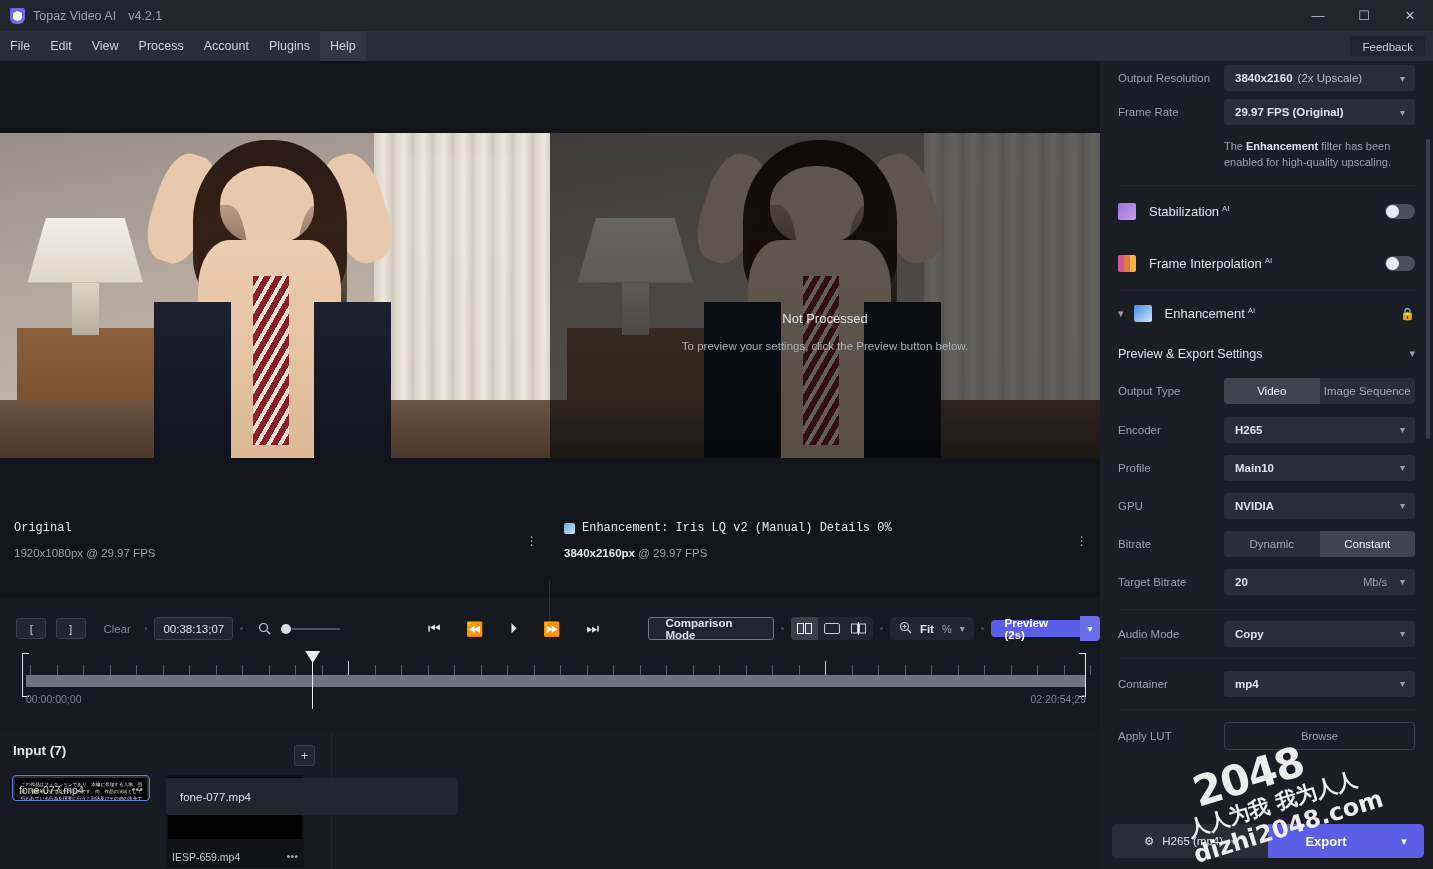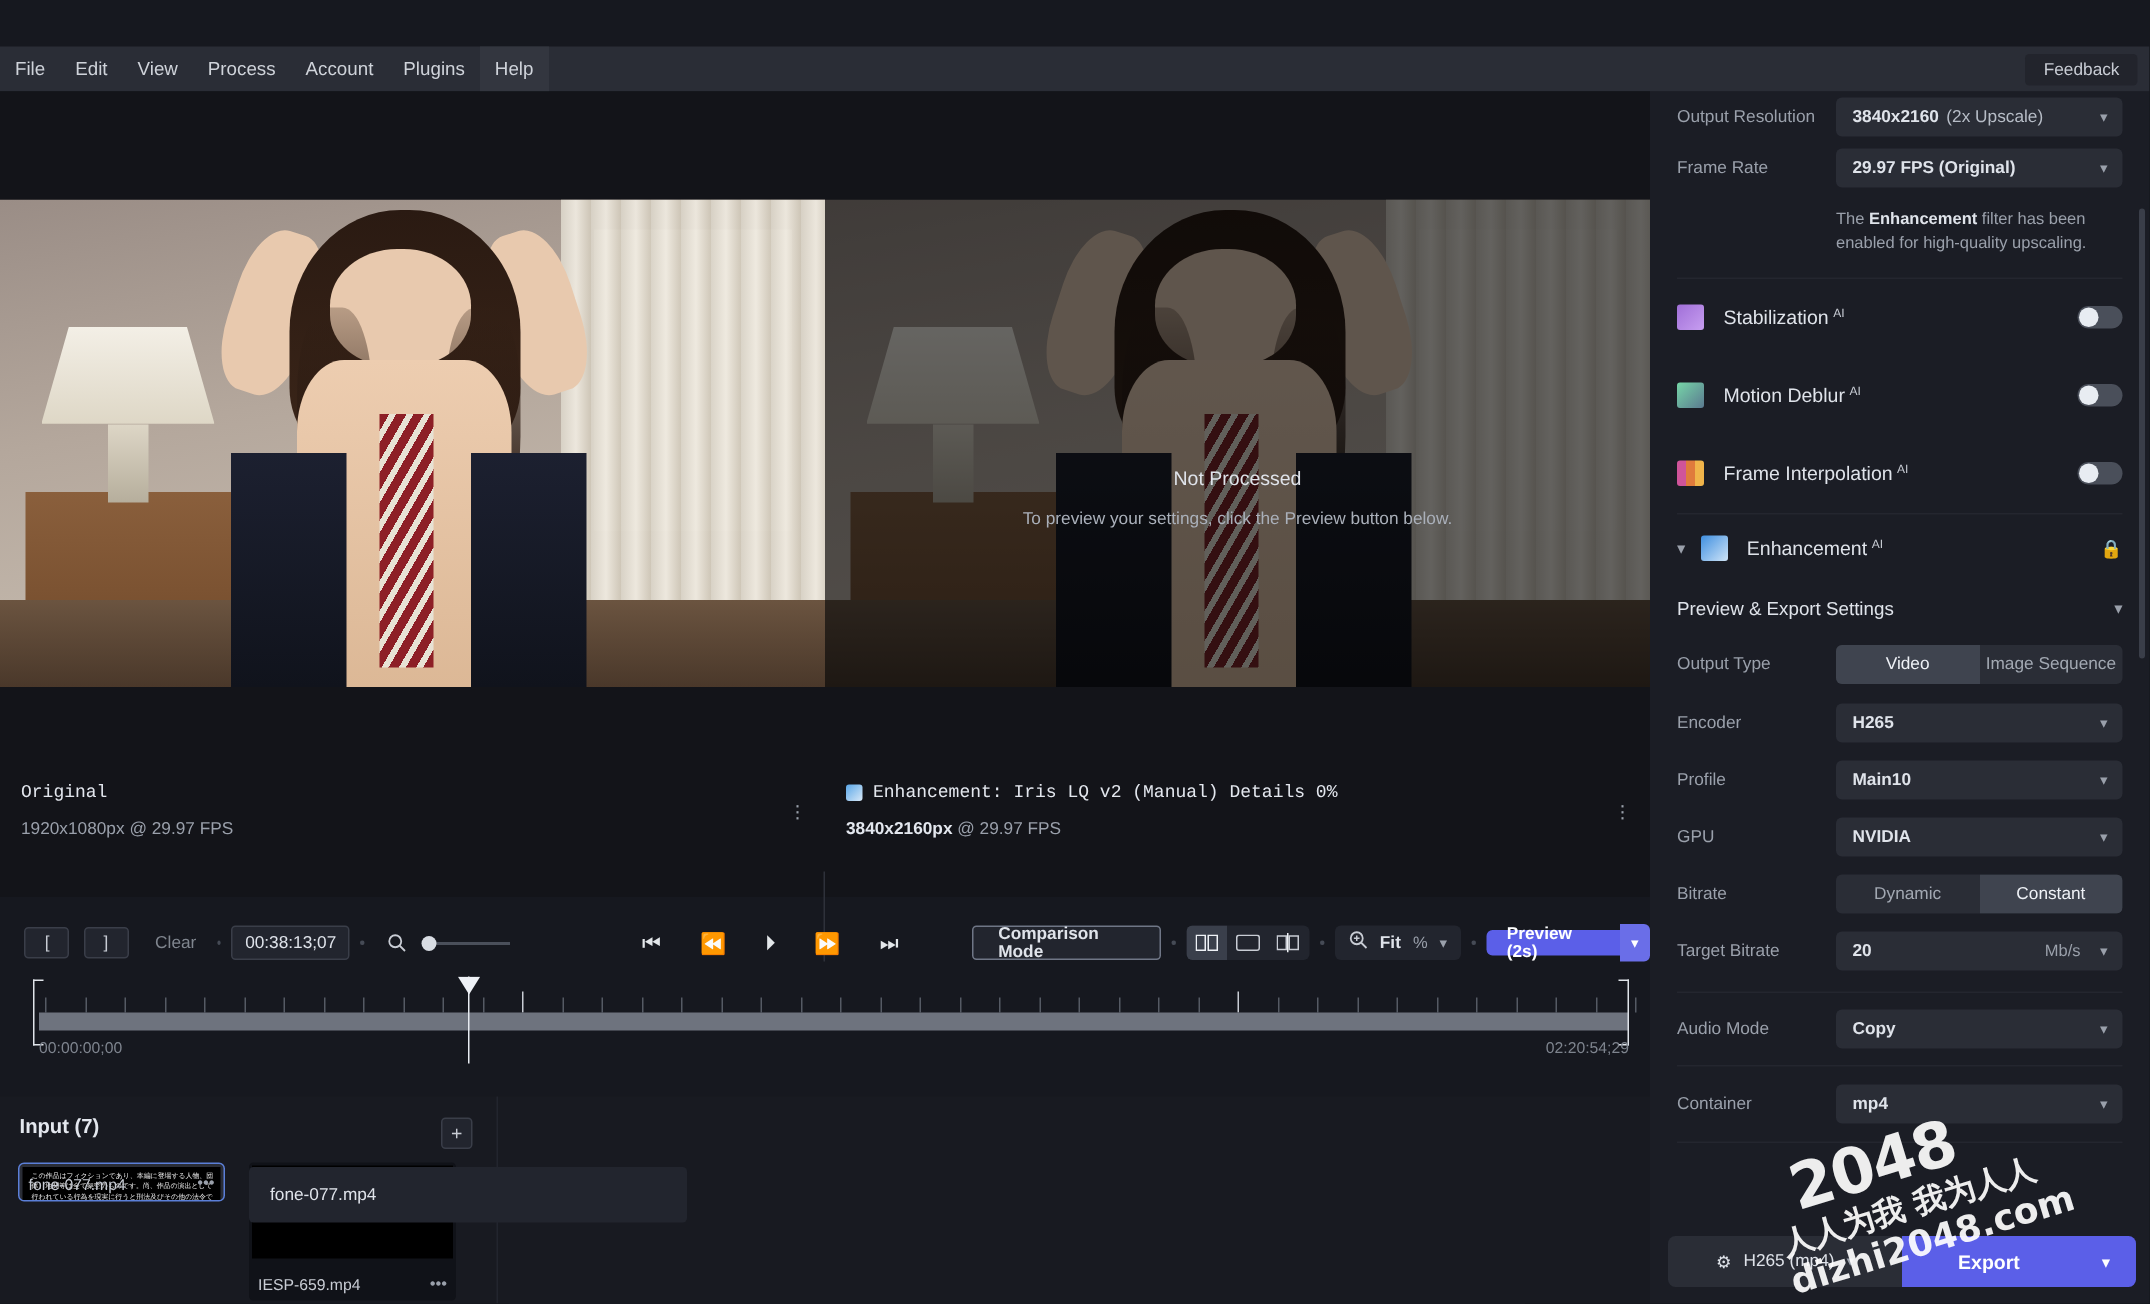--- a/index.html
+++ b/index.html
@@ -220,20 +220,34 @@
   .wm .l2 { position:absolute; left:2px; top:44px; font-size:21px; font-weight:bold; color:#fff;
             font-family:"DejaVu Sans", sans-serif; }
   .wm .l3 { position:absolute; left:0px; top:70px; font-size:24px; font-weight:bold; color:#fff;
             font-family:"DejaVu Sans", sans-serif; }
 </style>
 </head>
 <body>
 
 <div class="app">
 
+  <div class="titlebar">
+    <div class="tb-logo">
+      <svg width="9" height="10" viewBox="0 0 9 10">
+          <path d="M4.5 0L9 2v4c0 2.2-2 3.5-4.5 4C2 9.5 0 8.2 0 6V2z" fill="#fff"></path>
+        </svg>
+    </div>
+    <div class="tb-title">Topaz Video AI</div>
+    <div class="tb-ver">v4.2.1</div>
+    <div class="wincontrols">
+      <div class="wc">—</div>
+      <div class="wc">☐</div>
+      <div class="wc close">✕</div>
+    </div>
+  </div>
 
   <div class="menubar">
     <div class="menu-item">File</div>
     <div class="menu-item">Edit</div>
     <div class="menu-item">View</div>
     <div class="menu-item">Process</div>
     <div class="menu-item">Account</div>
     <div class="menu-item">Plugins</div>
     <div class="menu-item active">Help</div>
     <div class="feedback-btn">Feedback</div>
@@ -498,27 +512,20 @@
     <div class="rp-sep"></div>
 
     <div class="filter-row">
       <div class="fi stab"></div>
       <div class="fname"><span>Stabilization</span><span class="ai-sup">AI</span></div>
       <div class="toggle">
           <div class="knob"></div>
         </div>
     </div>
 
-    <div class="filter-row">
-      <div class="fi mdb"></div>
-      <div class="fname"><span>Motion Deblur</span><span class="ai-sup">AI</span></div>
-      <div class="toggle">
-          <div class="knob"></div>
-        </div>
-    </div>
 
     <div class="filter-row">
       <div class="fi fint"></div>
       <div class="fname"><span>Frame Interpolation</span><span class="ai-sup">AI</span></div>
       <div class="toggle">
           <div class="knob"></div>
         </div>
     </div>
 
     <div class="rp-sep"></div>
@@ -599,20 +606,24 @@
     <div class="row" style="height:50px">
       <div class="lbl">Container</div>
       <div class="sel">
         <b>mp4</b>
         <span class="cv">▾</span>
       </div>
     </div>
 
     <div class="rp-sep"></div>
 
+    <div class="row" style="height:52px">
+      <div class="lbl">Apply LUT</div>
+      <div class="lut">Browse</div>
+    </div>
 
     <div class="rp-scroll"></div>
   </div>
 
   <div class="exportbar">
     <div class="enc-pill">
       <span>⚙</span>
       <span>H265 (mp4)</span>
       <span style="font-size:10px;color:#9aa0ab">▾</span>
     </div>

